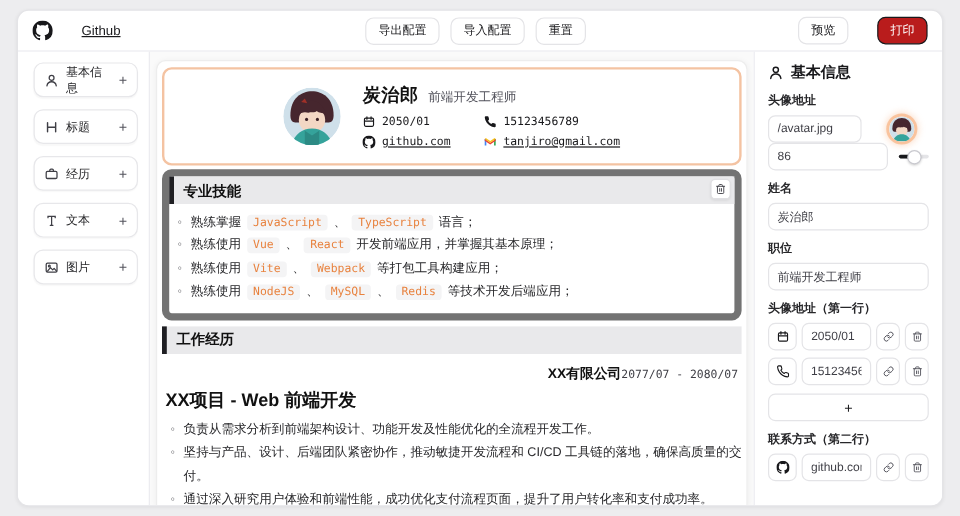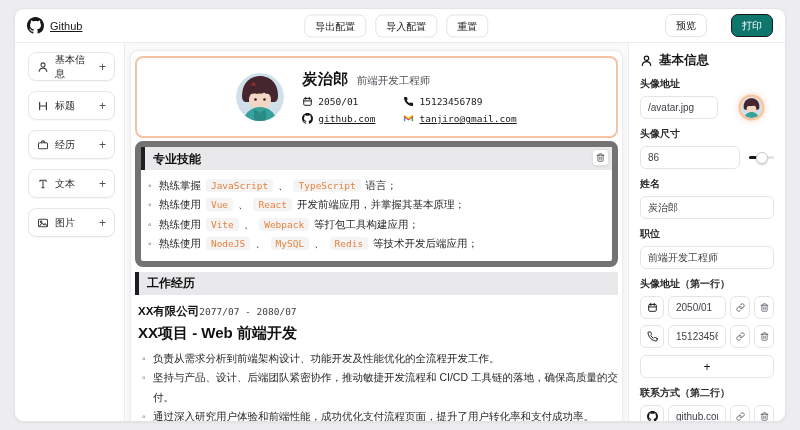--- a/index.html
+++ b/index.html
@@ -12,29 +12,29 @@
   }
   .app {
     position: absolute; left: 14px; top: 8px; right: 14px; bottom: 8px;
     background: #fff; border: 1px solid #e4e4e7; border-radius: 10px;
     display: flex; flex-direction: column; overflow: hidden;
     box-shadow: 0 1px 3px rgba(0,0,0,.05);
   }
   
   .topbar { height: 34px; min-height: 34px; display: flex; align-items: center;
     padding: 0 12px; border-bottom: 1px solid #ececf0; position: relative; }
-  .brand { display: flex; align-items: center; gap: 6px; }
+  .brand { display: flex; align-items: center; gap: 24px; }
   .brand svg { width: 17px; height: 17px; }
   .brand-link { font-size: 11px; color: #18181b; text-decoration: underline; cursor: pointer; }
   .topbar-center { position: absolute; left: 50%; top: 50%; transform: translate(-52%,-50%);
     display: flex; gap: 9px; }
   .btn { background: #fff; border: 1px solid #e4e4e7; border-radius: 7px;
     padding: 4px 10px; font-size: 10px; color: #18181b; cursor: pointer;
     font-family: inherit; line-height: 1.3; white-space: nowrap; }
-  .btn-dark { background: #0f766e; color: #fff; border-color: #18181b; }
+  .btn-dark { background: #b91c1c; color: #fff; border-color: #18181b; }
   .topbar-right { margin-left: auto; display: flex; gap: 24px; }
   
   .main { flex: 1; display: flex; min-height: 0; }
   
   .sidebar { width: 109px; min-width: 109px; padding: 9px 9px 9px 13px;
     display: flex; flex-direction: column; gap: 10px; background: #fff; }
   .side-card { height: 29px; border: 1px solid #e7e7ea; border-radius: 8px; background: #fff;
     display: flex; align-items: center; gap: 6px; padding: 0 8px; font-size: 10px;
     color: #27272a; cursor: pointer; box-shadow: 0 1px 1px rgba(0,0,0,.03); }
   .side-card svg { width: 12px; height: 12px; color: #3f3f46; flex: none; }
@@ -64,21 +64,21 @@
   .trash-float { position: absolute; top: 2px; right: 3px; width: 17px; height: 17px;
     background: #fff; border: 1px solid #e0e0e3; border-radius: 4px; display: flex;
     align-items: center; justify-content: center; color: #3f3f46; cursor: pointer;
     box-shadow: 0 1px 2px rgba(0,0,0,.06); }
   .trash-float svg { width: 9px; height: 9px; }
   .bullets { margin: 6px 0 7px; padding-left: 18px; list-style: none; }
   .bullets li { font-size: 10.5px; color: #27272a; line-height: 1.85; position: relative; }
   .bullets li::before { content: "◦"; position: absolute; left: -11px; color: #6b6b70; }
   .chip { font-family: "DejaVu Sans Mono", monospace; font-size: 9.5px; color: #e8823e;
     background: #f4f4f5; padding: 1px 5px; border-radius: 3px; margin: 0 2px; }
-  .row-between { display: flex; justify-content: flex-start; align-items: baseline;
+  .row-between { display: flex; justify-content: flex-end; align-items: baseline;
     margin: 9px 3px 3px; }
   .r-bold { font-size: 11.5px; font-weight: bold; color: #111; }
   .r-date { font-family: "DejaVu Sans Mono", monospace; font-size: 9.5px; color: #3f3f46; }
   .r-sub { font-size: 15px; font-weight: bold; color: #111; margin: 5px 3px 3px; }
   
   .rpanel { width: 157px; min-width: 157px; border-left: 1px solid #ececf0;
     padding: 9px 11px 6px; background: #fff; overflow: hidden; }
   .rp-header { display: flex; align-items: center; gap: 6px; font-size: 12.5px;
     font-weight: bold; color: #18181b; margin-bottom: 3px; }
   .rp-header svg { width: 13px; height: 13px; }
@@ -295,21 +295,20 @@
           <svg viewBox="0 0 48 48">
               <rect width="48" height="48" fill="#cfe0ea"></rect>
               <path d="M6 23C6 9 15 3 24 3s18 6 18 20c0 4-1.6 6-4 6H10c-2.4 0-4-2-4-6z" fill="#46262e"></path>
               <ellipse cx="24" cy="27" rx="11" ry="10.5" fill="#f3d7c4"></ellipse>
               <path d="M12 23c2-8 7-12 12-12s10 4 12 12c-4-3-6-1.5-8-3.5-2 2-4 .5-7 1.5-3-1-6-.5-9 2z" fill="#46262e"></path>
               <path d="M7 48c2-9 9-14 17-14s15 5 17 14z" fill="#35a39b"></path>
             </svg>
         </div>
       </div>
 
-      <div class="rp-label">头像尺寸</div>
       <div class="size-row">
         <input class="rp-input" value="86" style="">
         <div class="slider">
           <div class="slider-fill"></div>
           <div class="slider-thumb"></div>
         </div>
       </div>
 
       <div class="rp-label">姓名</div>
       <input class="rp-input" value="炭治郎" style="">

